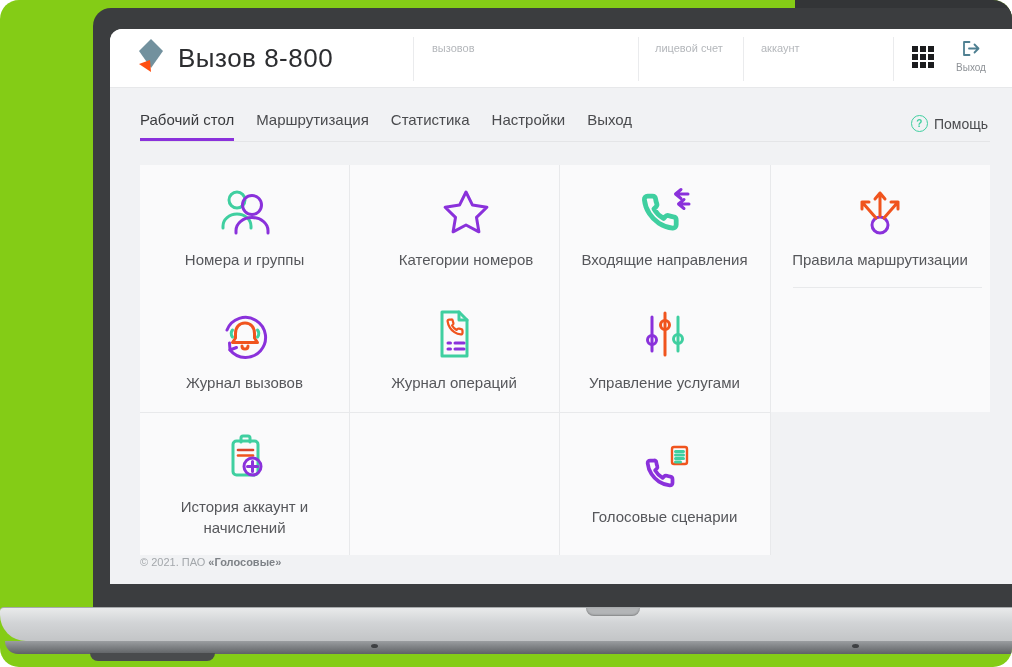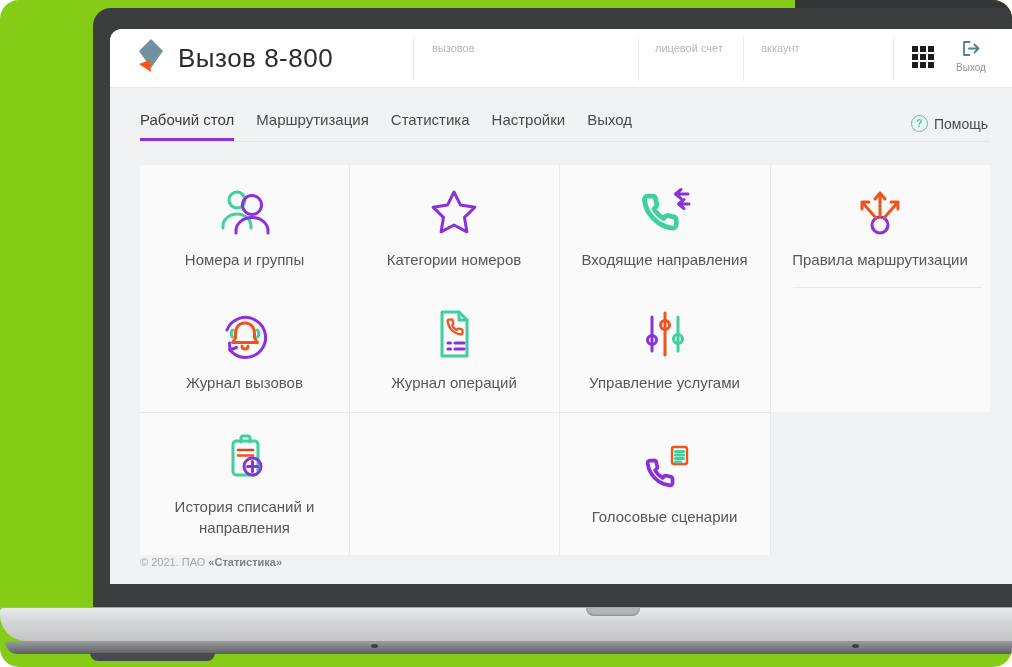--- a/index.html
+++ b/index.html
@@ -140,21 +140,21 @@
     <div class="tile" style="left:30px;top:136px;width:209px;height:122px">
       <svg class="icon" viewBox="0 0 56 56">
         <circle class="sT" cx="20" cy="17" r="8"></circle>
         <path class="sT" d="M6 45 v-2 a14 12 0 0 1 28 0 v2"></path>
         <circle class="sP fB" cx="35" cy="22" r="9.5"></circle>
         <path class="sP fB" d="M19 50 v-2.5 a16 13 0 0 1 32 0 V50"></path>
       </svg>
       <span class="lbl">Номера и группы</span>
     </div>
 
-    <div class="tile" style="left:239px;top:136px;width:210px;height:122px">
+    <div class="tile" style="left:251px;top:136px;width:210px;height:122px">
       <svg class="icon" viewBox="0 0 56 56">
         <path class="sP" d="M28 9 L34.5 22.1 L48.9 24.2 L38.5 34.4 L40.9 48.8 L28 42 L15.1 48.8 L17.5 34.4 L7.1 24.2 L21.5 22.1 Z"></path>
       </svg>
       <span class="lbl">Категории номеров</span>
     </div>
 
     <div class="tile" style="left:660px;top:136px;width:220px;height:122px">
       <svg class="icon" viewBox="0 0 56 56">
         <circle class="sP" cx="28" cy="42" r="8"></circle>
         <g class="sO" style="stroke-width:2.6">
@@ -235,38 +235,38 @@
           <rect x="16" y="11" width="25" height="34" rx="3.5"></rect>
           <path d="M24 12 V8 a2 2 0 0 1 2 -2 h5 a2 2 0 0 1 2 2 v4"></path>
         </g>
         <path class="sR" style="stroke-width:2.6" d="M21 20 H36"></path>
         <path class="sO" style="stroke-width:2.6" d="M21 25.5 H36"></path>
         <g class="sP" style="stroke-width:2.8">
           <circle class="fB" cx="35.5" cy="36.5" r="8.5"></circle>
           <path d="M35.5 31.5 v10 M30.5 36.5 h10"></path>
         </g>
       </svg>
-      <span class="lbl">История списаний и направления</span>
+      <span class="lbl">История аккаунт и начислений</span>
     </div>
 
 
     <div class="tile" style="left:449px;top:383px;width:211px;height:143px">
       <svg class="icon" viewBox="0 0 56 56">
         <g transform="translate(8 18) scale(1.25)" style="stroke-width:2.4">
           <path class="sP" d="M22 16.92v3a2 2 0 0 1-2.18 2 19.79 19.79 0 0 1-8.63-3.07 19.5 19.5 0 0 1-6-6A19.79 19.79 0 0 1 2.12 4.18 2 2 0 0 1 4.11 2h3a2 2 0 0 1 2 1.72c.127.96.361 1.903.7 2.81a2 2 0 0 1-.45 2.11L8.09 9.91a16 16 0 0 0 6 6l1.27-1.27a2 2 0 0 1 2.11-.45c.907.339 1.85.573 2.81.7A2 2 0 0 1 22 16.92z"></path>
         </g>
         <rect class="sO" style="stroke-width:2.4" x="35" y="7" width="15" height="17" rx="2"></rect>
         <g class="sT" style="stroke-width:1.8">
           <path d="M38.5 11.5 h8 M38.5 15 h8 M38.5 18.5 h8 M38.5 22 h5"></path>
         </g>
       </svg>
       <span class="lbl">Голосовые сценарии</span>
     </div>
 
-    <div class="footer"><span>© 2021. ПАО </span><span class="co">«Статистика»</span></div>
+    <div class="footer"><span>© 2021. ПАО </span><span class="co">«Голосовые»</span></div>
 
   </div>
 
   <div class="base">
     <div class="base-top"></div>
     <div class="base-notch"></div>
     <div class="base-bottom"></div>
     <div class="base-foot"></div>
     <div class="base-dot" style="left:371px"></div>
     <div class="base-dot" style="left:852px"></div>

